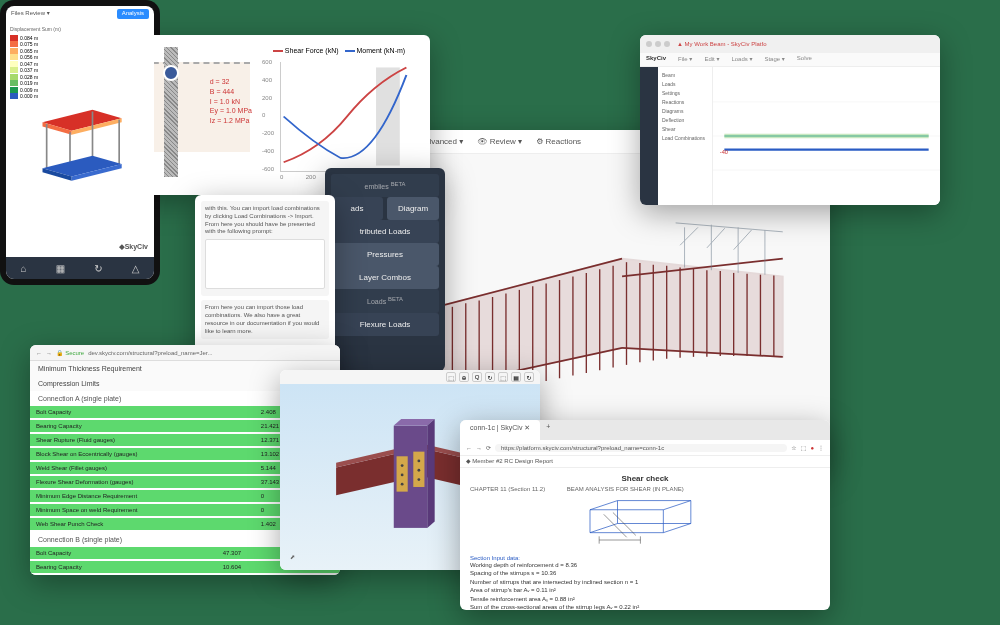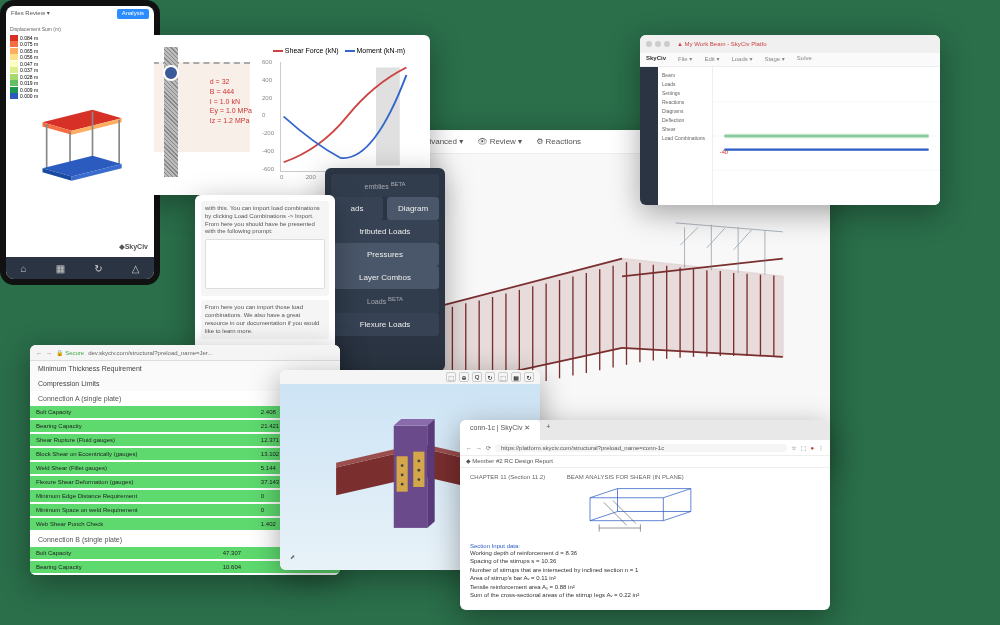--- a/index.html
+++ b/index.html
@@ -411,20 +411,21 @@
       <span>→</span>
     <span>⟳</span>
     <span class="url">https://platform.skyciv.com/structural?preload_name=conn-1c</span>
     <span>☆</span>
       <span>⬚</span>
     <span style="color:#c33">●</span>
       <span>⋮</span>
   </div>
   <div class="ribbon">◆ <span>Member #2 RC Design Report</span></div>
   <div class="doc">
+    <div class="title">Shear check</div>
     <span class="sub">CHAPTER 11 (Section 11.2)</span>
     <span class="sub" style="margin-left:20px">BEAM ANALYSIS FOR SHEAR (IN PLANE)</span>
     <div class="diagram">
       <svg viewBox="0 0 160 60" width="160" height="55">
         <g stroke="#2a5cc4" stroke-width="0.8" fill="none">
           <path d="M 20 15 L 100 15 L 130 5 L 130 30 L 100 40 L 20 40 Z"></path>
           <path d="M 100 15 L 100 40"></path>
             <path d="M 20 15 L 50 5 L 130 5"></path>
             <path d="M 50 5 L 50 30 L 130 30"></path>
           <path d="M 20 40 L 50 30"></path>

